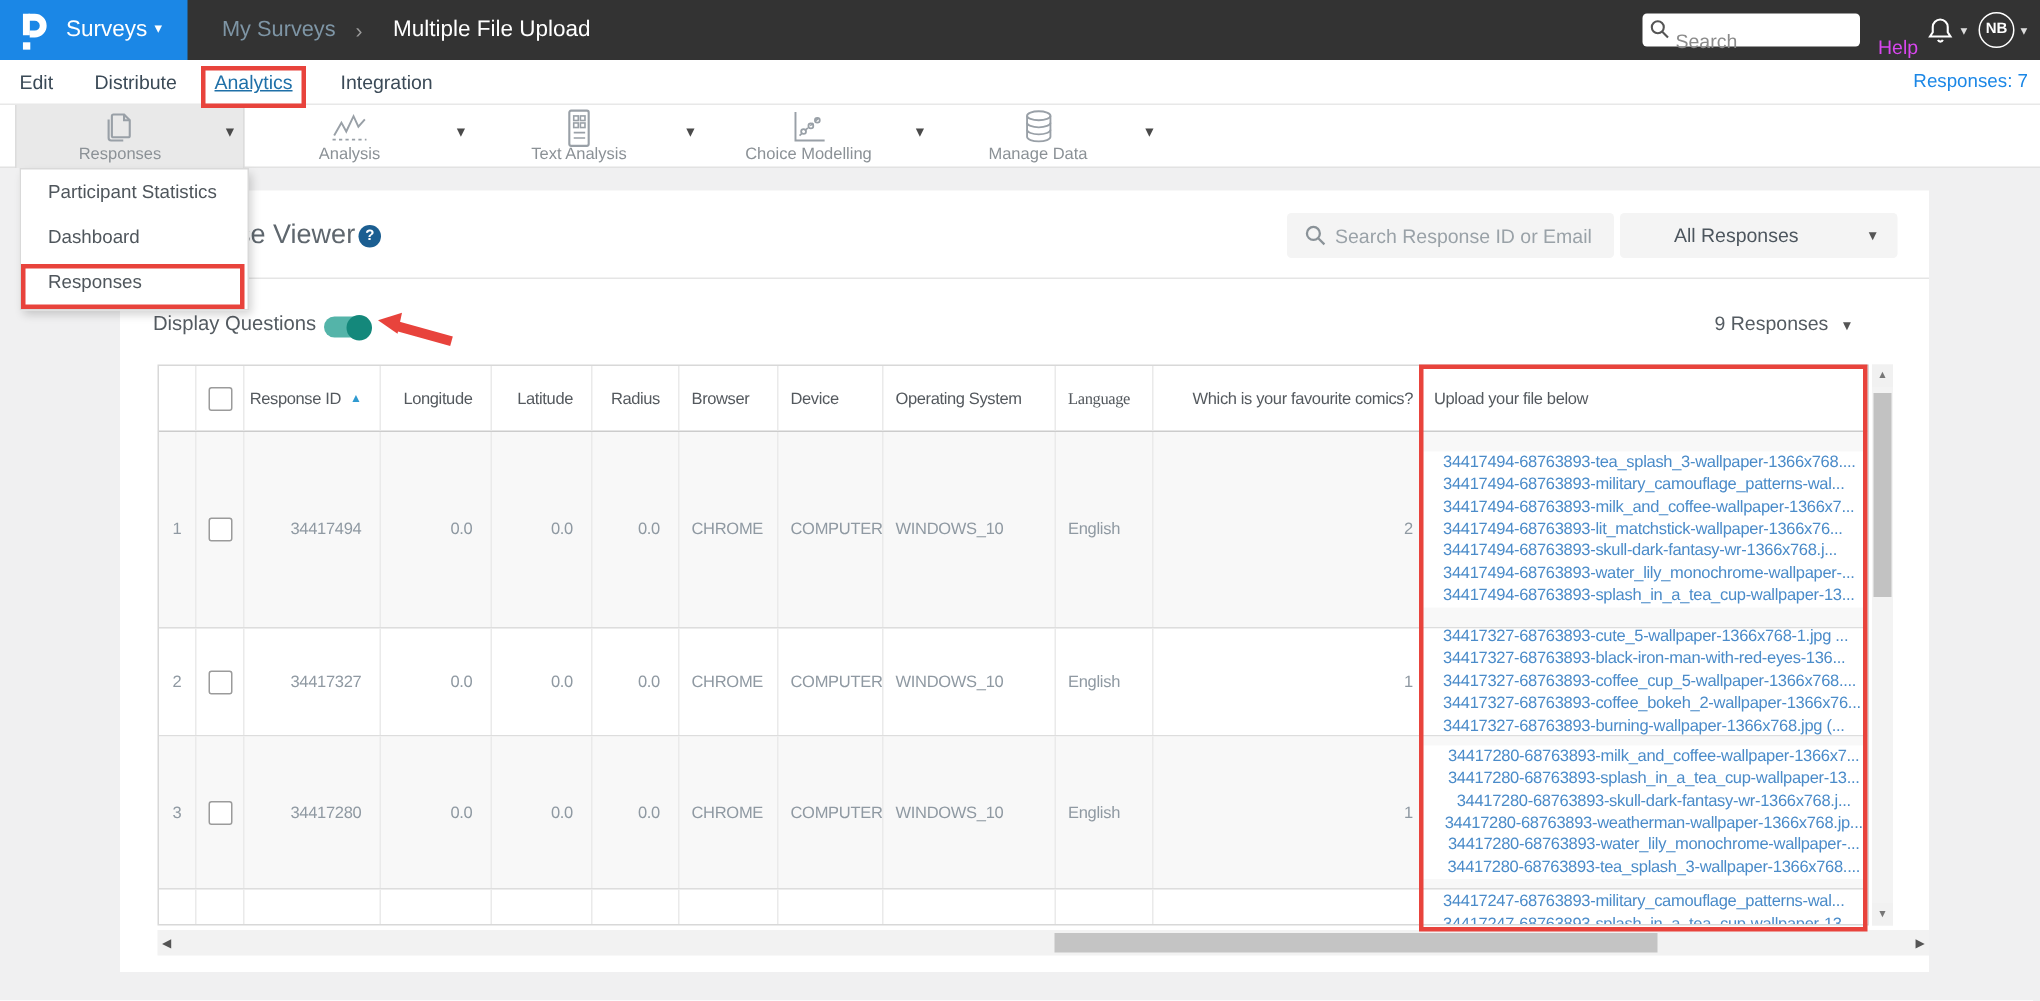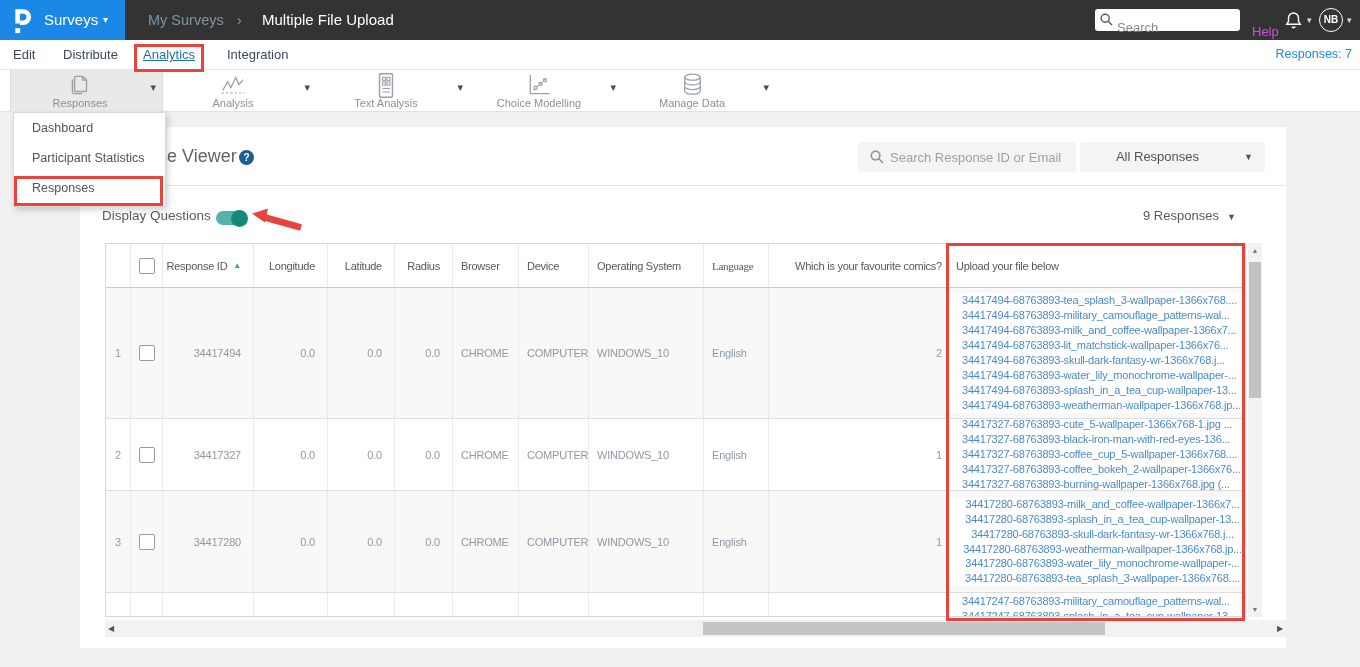--- a/index.html
+++ b/index.html
@@ -265,21 +265,20 @@
         <div class="cell ar" style="width: 179px; padding-right: 5px;">2</div>
         <div class="cell files" style="width: 299px; flex: 1 1 0%;">
           <div class="filebox">
             <div class="flink">34417494-68763893-tea_splash_3-wallpaper-1366x768....</div>
             <div class="flink">34417494-68763893-military_camouflage_patterns-wal...</div>
             <div class="flink">34417494-68763893-milk_and_coffee-wallpaper-1366x7...</div>
             <div class="flink">34417494-68763893-lit_matchstick-wallpaper-1366x76...</div>
             <div class="flink">34417494-68763893-skull-dark-fantasy-wr-1366x768.j...</div>
             <div class="flink">34417494-68763893-water_lily_monochrome-wallpaper-...</div>
             <div class="flink">34417494-68763893-splash_in_a_tea_cup-wallpaper-13...</div>
-            <div class="flink">34417494-68763893-weatherman-wallpaper-1366x768.jp...</div>
           </div>
         </div>
       </div>
       <div class="trow drow" style="height: 72px;">
         <div class="cell ac" style="width: 25px;">2</div>
         <div class="cell ac" style="width: 32px;">
           <span class="cbx"></span>
         </div>
         <div class="cell ar" style="width: 91px;">34417327</div>
         <div class="cell ar" style="width: 74px;">0.0</div>
@@ -351,22 +350,22 @@
     <div class="thumb"></div>
     <div class="btn" style="bottom:0;">▼</div>
   </div>
   <div class="hscroll">
     <div class="btn" style="left:0;">◀</div>
     <div class="thumb"></div>
     <div class="btn" style="right:0;">▶</div>
   </div>
 
   <div class="menu">
+      <div class="mitem">Participant Statistics</div>
       <div class="mitem">Dashboard</div>
-      <div class="mitem">Participant Statistics</div>
       <div class="mitem">Responses</div>
     </div>
 
   <div class="redbox" style="left:134px; top:44px; width:70px; height:28px;"></div>
   <div class="redbox" style="left:14px; top:176px; width:149px; height:30px;"></div>
   <div class="redbox" style="left:946px; top:243px; width:299px; height:378px;"></div>
   <svg class="abs" style="left:252px; top:208px;" width="52" height="24" viewBox="0 0 52 24">
     <path d="M49 19.5 L13 9.5" stroke="#e8433c" stroke-width="6.5"></path>
     <polygon points="0,5.5 16,0.5 13,14.5" fill="#e8433c"></polygon>
   </svg>

